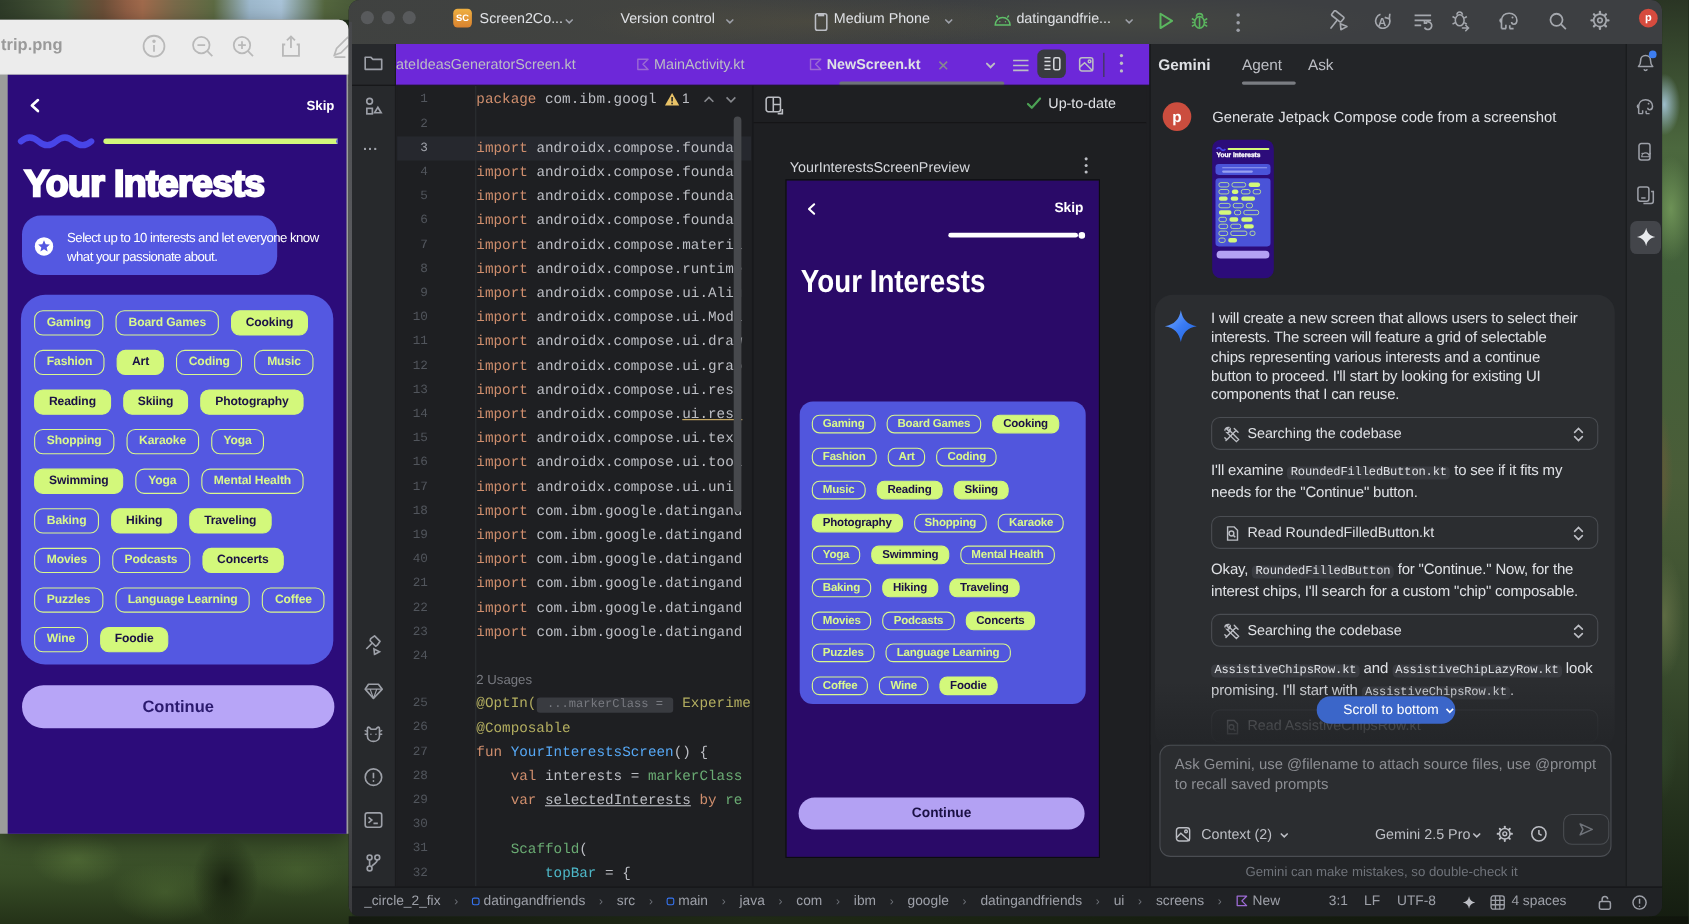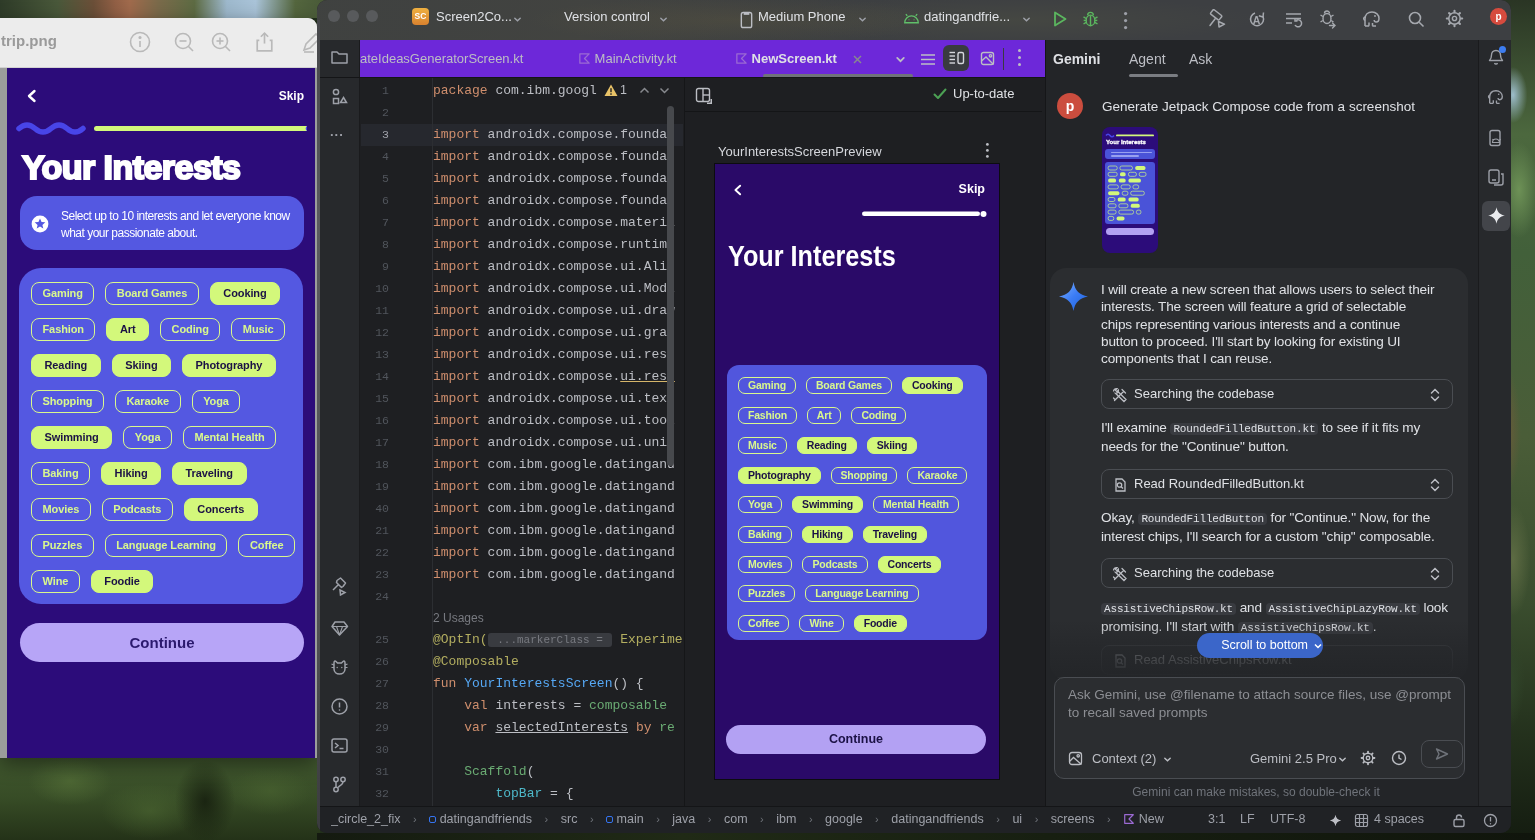--- a/index.html
+++ b/index.html
@@ -27,21 +27,21 @@
  background:linear-gradient(90deg,#141a10,#202a16 30%,#171f11 60%,#10150c);}
 
 #lwin{left:0;top:18px;width:317px;height:740px;background:#9b9d9b;border-radius:0 9px 0 0;box-shadow:0 6px 20px rgba(0,0,0,.45);z-index:3;}
 #ltitle{left:0;top:0;width:100%;height:50px;background:#ececec;border-bottom:1px solid #d2d2d2;border-radius:0 9px 0 0;}
 #ltitle .t{position:absolute;left:1px;top:14px;font-size:15px;font-weight:bold;color:#9a9a9a;}
 .licon{position:absolute;top:12px;}
 #lscreen{left:7px;top:50px;width:308px;height:690px;background:#2c0c7a;overflow:hidden;}
 #lskip{right:11px;top:21px;font-size:12px;font-weight:bold;color:#fff;}
 #lback{left:18px;top:21px;}
 #ltit{left:15px;top:80px;font-size:34px;font-weight:bold;color:#fff;-webkit-text-stroke:2.1px #fff;letter-spacing:-0.55px;}
-#linfo{left:13px;top:128px;width:284px;height:54px;background:#5458e1;border-radius:17px;}
+#linfo{left:13px;top:128px;width:232px;height:54px;background:#5458e1;border-radius:17px;}
 #linfo .tx{position:absolute;left:41px;top:12px;font-size:12px;letter-spacing:-0.5px;line-height:17px;color:#fff;white-space:nowrap;}
 
 .crow{position:absolute;left:12px;display:flex;gap:11px;align-items:center;}
 .chip{height:23px;line-height:20px;border:1.5px solid #d9f88d;border-radius:8px;padding:0 10.5px;font-size:11px;letter-spacing:-0.1px;font-weight:bold;color:#d9f88d;white-space:nowrap;}
 .chip.s{background:#d3f87b;border-color:#d3f87b;color:#1b1145;line-height:21px;border-width:1px;padding:0 12.5px;}
 #lchips{left:12px;top:200px;width:284px;height:336px;background:#5458e1;border-radius:22px;}
 #lcont{left:13px;top:555px;width:284px;height:39px;background:#b7a5f7;border-radius:20px;text-align:center;line-height:39px;font-size:15px;font-weight:bold;color:#2b1a6e;}
 
 #ide{left:317px;top:0;width:1194px;height:833px;background:#1e1f22;border-radius:10px;overflow:hidden;z-index:4;}
 #topbar{left:0;top:0;width:100%;height:40px;background:#3d3f42;}
@@ -423,21 +423,21 @@
 <div class="cl" style="top:376px"><span class="kw">import</span> com.ibm.google.datingand</div>
 <div class="cl" style="top:398px"><span class="kw">import</span> com.ibm.google.datingand</div>
 <div class="cl" style="top:420px"><span class="kw">import</span> com.ibm.google.datingand</div>
 <div class="cl" style="top:442px"><span class="kw">import</span> com.ibm.google.datingand</div>
 <div class="cl" style="top:464px"><span class="kw">import</span> com.ibm.google.datingand</div>
 <div class="cl" style="top:486px"><span class="kw">import</span> com.ibm.google.datingand</div>
 <div class="cl" style="top:529px;font-family:'Liberation Sans',sans-serif;font-size:12px;color:#787a80;">2 Usages</div>
 <div class="cl" style="top:551px"><span class="ann">@OptIn(</span><span style="background:#393b40;border-radius:3px;color:#787a80;font-size:11px;padding:1px 3px;"> ...markerClass = </span> <span class="ann">Experiment</span></div>
 <div class="cl" style="top:573px"><span class="ann">@Composable</span></div>
 <div class="cl" style="top:595px"><span class="kw">fun</span> <span class="fn">YourInterestsScreen</span>() {</div>
-<div class="cl" style="top:617px">    <span class="kw">val</span> interests = <span class="gr">composable</span></div>
+<div class="cl" style="top:617px">    <span class="kw">val</span> interests = <span class="gr">markerClass</span></div>
 <div class="cl" style="top:639px">    <span class="kw">var</span> <span style="text-decoration:underline">selectedInterests</span> <span class="kw">by</span> <span class="gr">re</span></div>
 <div class="cl" style="top:683px">    <span class="gr">Scaffold</span>(</div>
 <div class="cl" style="top:705px">        <span class="cy">topBar</span> = {</div>
 <svg class="abs" style="left:243px;top:6px" width="14" height="13" viewBox="0 0 14 13">
         <path d="M7 0.5 L13.5 12 H0.5 Z" fill="#e8c267"></path>
         <rect x="6.3" y="4.2" width="1.4" height="4" fill="#1e1f22"></rect>
         <rect x="6.3" y="9.3" width="1.4" height="1.5" fill="#1e1f22"></rect>
       </svg>
 <div class="abs" style="left:259px;top:5px;font-size:12.5px;color:#bcbec4;">1</div>
 <svg class="abs" style="left:278px;top:8px" width="11" height="9" viewBox="0 0 11 9" fill="none" stroke="#87898e" stroke-width="1.5">

